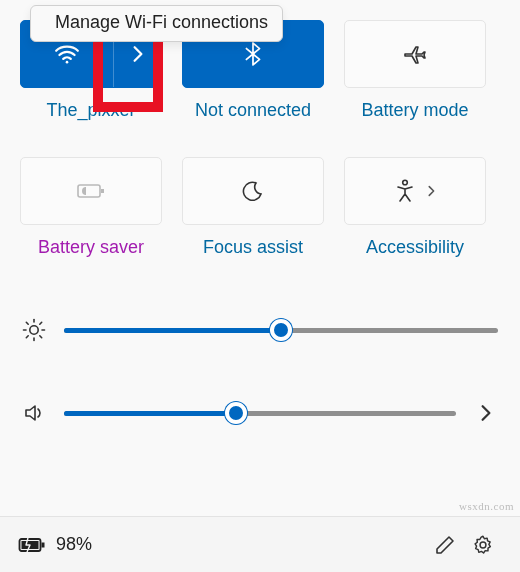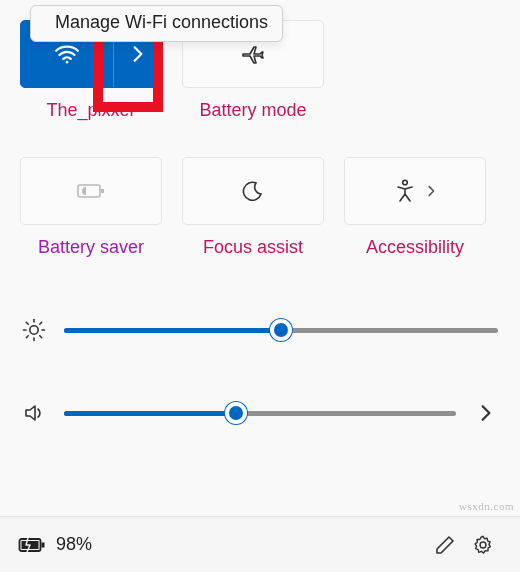--- a/index.html
+++ b/index.html
@@ -10,21 +10,21 @@
   .tiles-row { display: flex; gap: 20px; margin-bottom: 8px; }
   .tiles-row.second { margin-top: 36px; }
 
   .tile-group { display: flex; flex-direction: column; align-items: center; width: 142px; }
   .tile { width: 142px; height: 68px; border-radius: 5px; display: flex; align-items: center; justify-content: center; position: relative; border: 1px solid #e5e5e5; background: #fbfbfb; }
   .tile.active { background: #0067c0; border-color: #0067c0; }
   .tile.split { padding: 0; }
   .tile.split .main { flex: 1; display: flex; align-items: center; justify-content: center; height: 100%; }
   .tile.split .arrow-part { width: 48px; height: 100%; display: flex; align-items: center; justify-content: center; border-left: 1px solid rgba(255,255,255,0.25); }
   .tile.disabled { color: #b9b9b9; }
-  .tile-label { margin-top: 12px; font-size: 18px; color: #be185d; text-align: center; white-space: nowrap; }
+  .tile-label { margin-top: 12px; font-size: 18px; color: #0369a1; text-align: center; white-space: nowrap; }
   .tile-label.muted { color: #a21caf; }
 
   .tile.acc .arrow-inline { margin-left: 10px; color: #555; }
 
   .highlight-box { position: absolute; border: 10px solid #e81123; pointer-events: none; }
 
   .tooltip { position: absolute; top: 5px; left: 30px; background: #f9f9f9; border: 1px solid #d0d0d0; border-radius: 6px; padding: 6px 14px 8px 24px; font-size: 18px; color: #222; box-shadow: 0 4px 10px rgba(0,0,0,0.08); }
 
   .sliders { margin-top: 60px; padding: 0 2px; }
   .slider-row { display: flex; align-items: center; gap: 18px; margin-bottom: 60px; position: relative; }
@@ -67,20 +67,30 @@
           <span>
             <svg width="12" height="18" viewBox="0 0 10 16" fill="none" stroke="#fff" stroke-width="2" stroke-linecap="round" stroke-linejoin="round">
               <path d="M2 2 L8 8 L2 14"></path>
             </svg>
           </span>
         </div>
       </div>
       <div class="tile-label">The_pixxer</div>
     </div>
 
+    <div class="tile-group">
+      <div class="tile active">
+        <span>
+          <svg width="16" height="24" viewBox="0 0 14 22" fill="none" stroke="#fff" stroke-width="1.6" stroke-linejoin="round" stroke-linecap="round">
+            <path d="M7 1 L7 21 L13 16 L1 6 M7 1 L13 6 L1 16"></path>
+          </svg>
+        </span>
+      </div>
+      <div class="tile-label">Not connected</div>
+    </div>
 
     <div class="tile-group">
       <div class="tile">
         <span>
           <svg width="24" height="22" viewBox="0 0 24 22" fill="none" stroke="#333" stroke-width="1.6" stroke-linejoin="round" stroke-linecap="round">
             <path d="M2 11 L9 11 L13 4 L15 4 L13 11 L19 11 L21 9 L22 9 L21 12 L22 15 L21 15 L19 13 L13 13 L15 20 L13 20 L9 13 L2 13 Z"></path>
           </svg>
         </span>
       </div>
       <div class="tile-label">Battery mode</div>

